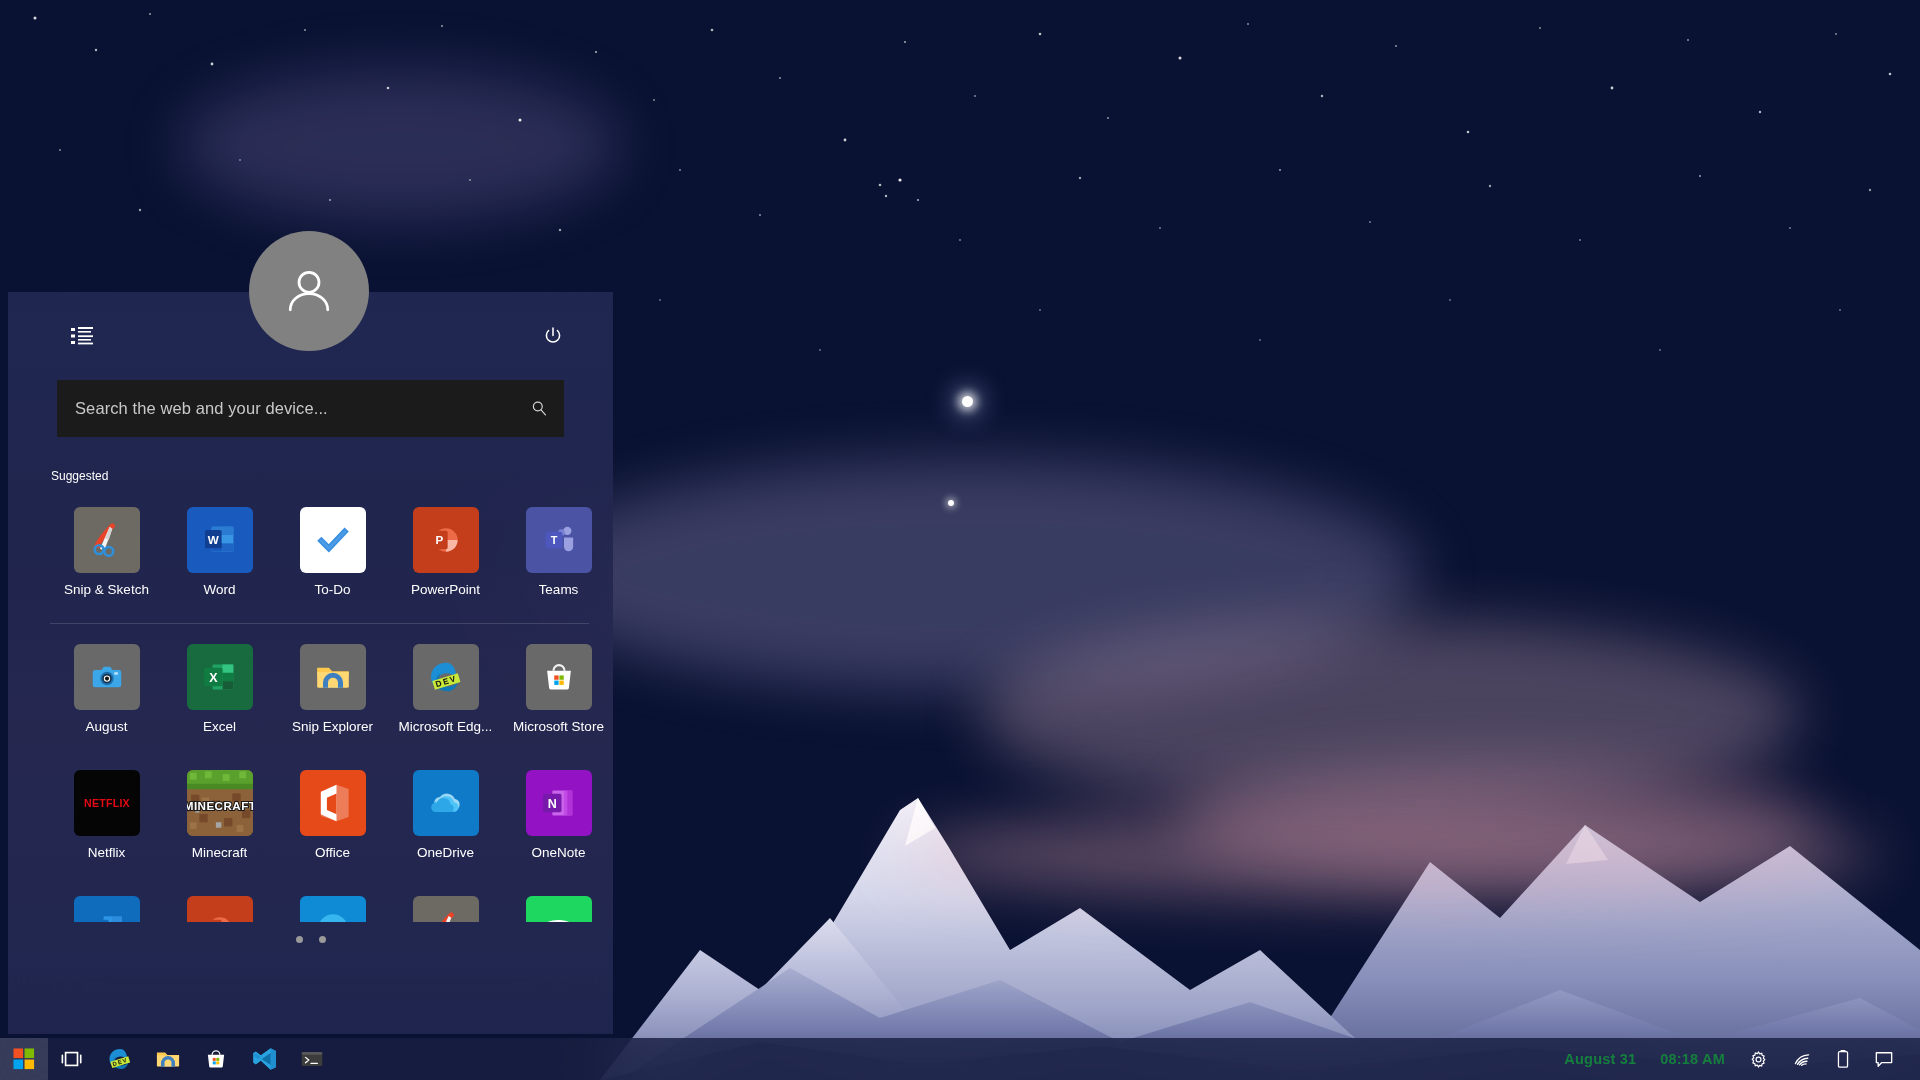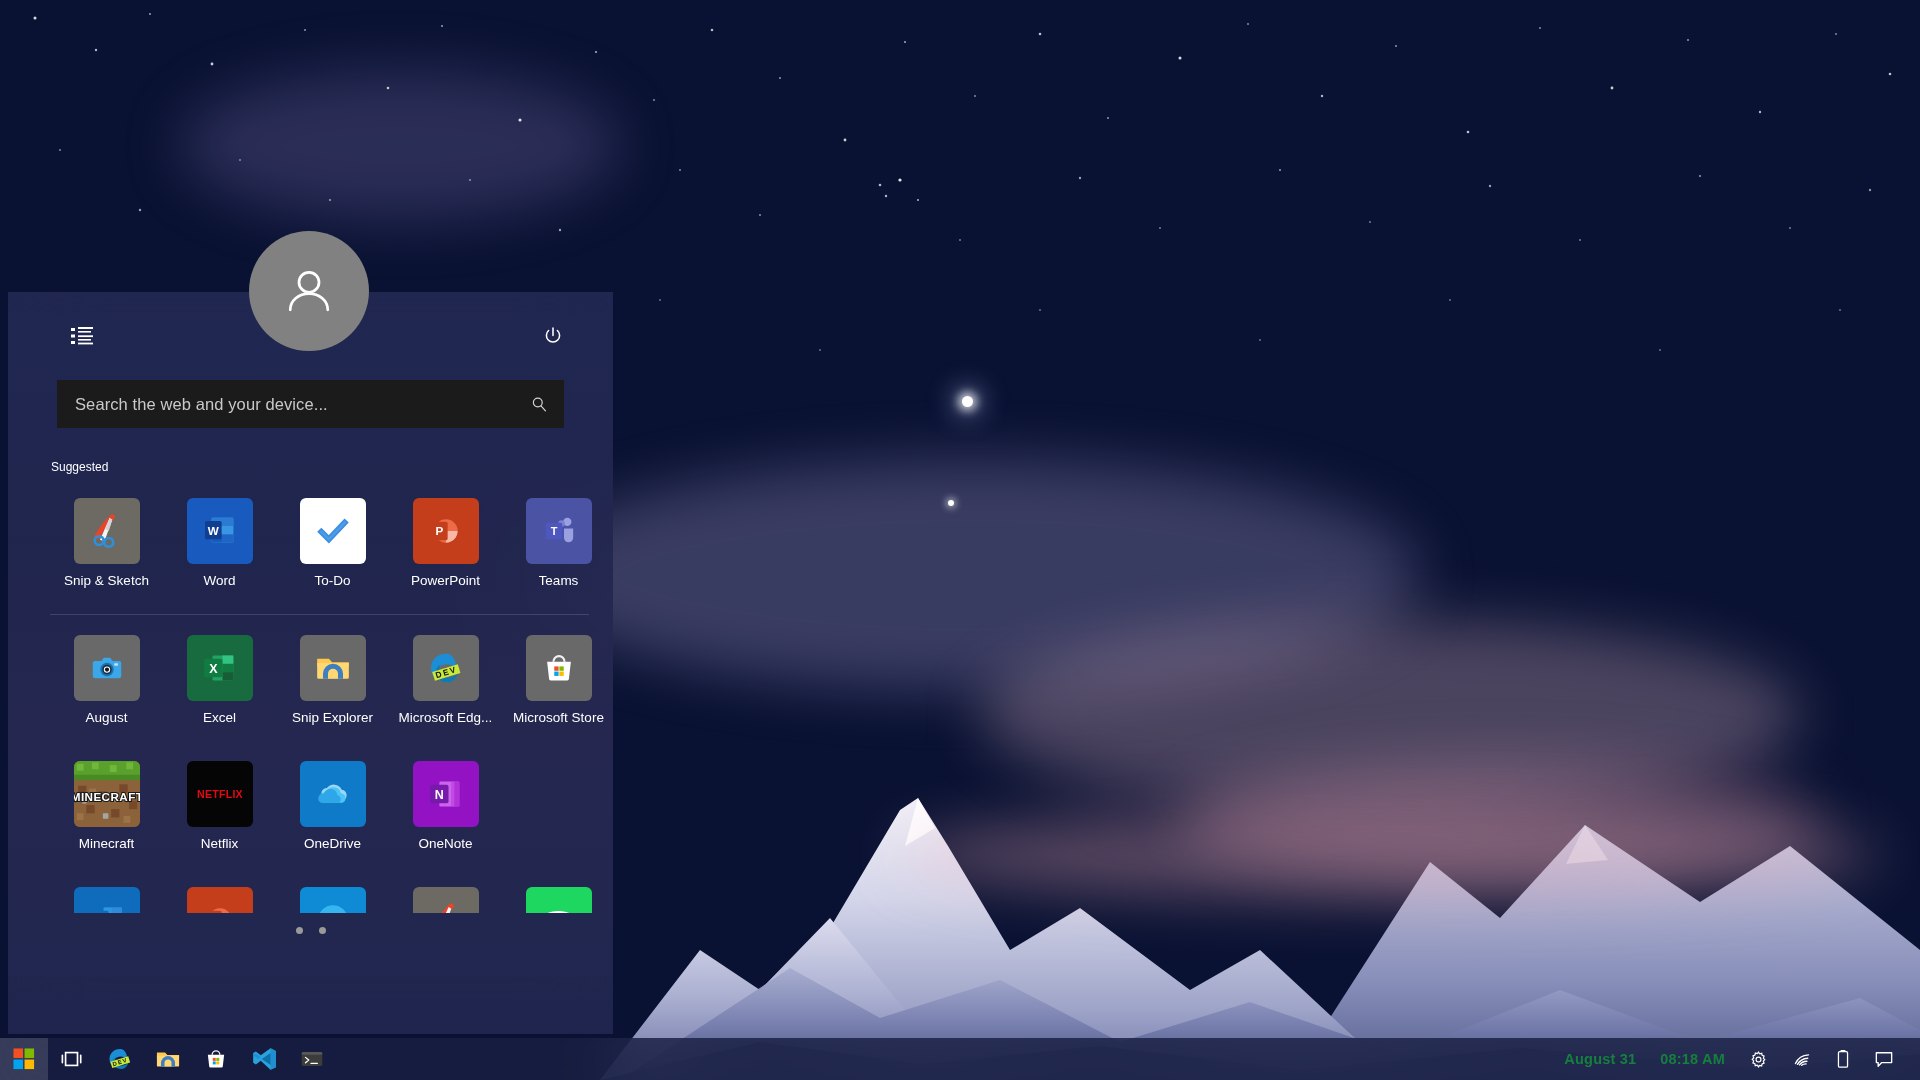--- a/index.html
+++ b/index.html
@@ -73,21 +73,21 @@
   }
   .icon-btn {
     width:40px; height:40px;
     display:flex; align-items:center; justify-content:center;
     color:#ffffff; cursor:pointer; border-radius:3px;
   }
 
   
   .sm-search-wrap { padding:0 49px; }
   .sm-search {
-    height:48px;
+    height:57px;
     background:#1b1b1b;
     display:flex; align-items:center; justify-content:space-between;
     padding:0 16px 0 18px;
     cursor:text;
   }
   .sm-search .ph {
     font-size:16.5px; color:#c9c9c9; letter-spacing:0.1px;
   }
   .sm-search .mag { color:#d4d4d4; display:flex; }
 
@@ -469,20 +469,29 @@
               <rect x="24.5" y="28.5" width="5.5" height="5.5" fill="#ffb900"></rect>
             </svg>
           </div>
           <div class="app-label">Microsoft Store</div>
         </div>
       </div>
 
       <div class="app-grid" style="padding-top:16px;">
 
         <div class="app-cell">
+          <div class="tile" style="background:#050505;">
+            <svg width="56" height="22" viewBox="0 0 100 26">
+              <text x="50" y="20" font-family="Liberation Sans, sans-serif" font-size="19" font-weight="bold" fill="#e50914" text-anchor="middle" letter-spacing="0.4">NETFLIX</text>
+            </svg>
+          </div>
+          <div class="app-label">Netflix</div>
+        </div>
+
+        <div class="app-cell">
           <div class="tile" style="background:#7a5c3c;">
             <svg width="66" height="66" viewBox="0 0 48 48">
               <rect width="48" height="48" fill="#8b6239"></rect>
               <rect y="0" width="48" height="13" fill="#5aa02c"></rect>
               <rect y="10" width="48" height="4" fill="#4a8a24"></rect>
               <g fill="#6fb83a">
                 <rect x="2" y="2" width="5" height="5"></rect>
                   <rect x="13" y="1" width="5" height="5"></rect>
                 <rect x="26" y="3" width="5" height="5"></rect>
                   <rect x="38" y="1" width="5" height="5"></rect>
@@ -505,28 +514,29 @@
                   <rect x="21" y="38" width="4" height="4"></rect>
                   <rect x="6" y="28" width="3" height="3"></rect>
                 </g>
               <text x="24" y="29" font-family="Liberation Sans, sans-serif" font-size="8.5" font-weight="bold" fill="#ffffff" text-anchor="middle" stroke="#1a1a1a" stroke-width="1.6" paint-order="stroke" letter-spacing="0.3">MINECRAFT</text>
             </svg>
           </div>
           <div class="app-label">Minecraft</div>
         </div>
 
         <div class="app-cell">
-          <div class="tile" style="background:#050505;">
-            <svg width="56" height="22" viewBox="0 0 100 26">
-              <text x="50" y="20" font-family="Liberation Sans, sans-serif" font-size="19" font-weight="bold" fill="#e50914" text-anchor="middle" letter-spacing="0.4">NETFLIX</text>
-            </svg>
-          </div>
-          <div class="app-label">Netflix</div>
-        </div>
-
+          <div class="tile" style="background:#e64a19;">
+            <svg width="36" height="40" viewBox="0 0 40 46">
+              <path d="M24 2 L38 7 v32 l-14 5 -18-6 V12 Z" fill="#ffffff" opacity=".28"></path>
+              <path d="M24 2 L6 10 v26 l18 8 V2 Z" fill="#ffffff"></path>
+              <path d="M24 12 L13 17 v14 l11 5 Z" fill="#e64a19"></path>
+            </svg>
+          </div>
+          <div class="app-label">Office</div>
+        </div>
 
         <div class="app-cell">
           <div class="tile" style="background:#0f7ac7;">
             <svg width="42" height="42" viewBox="0 0 48 48">
               <path d="M16 31 a7 7 0 0 1 1-13.8 A10 10 0 0 1 34 19 a6.6 6.6 0 0 1 0.6 12.9 Z" fill="#9ad7f5"></path>
               <path d="M12 34 a6.5 6.5 0 0 1 4-12 A9 9 0 0 1 33 23 a5.8 5.8 0 0 1 2 11 Z" fill="#4dc3f7"></path>
               <path d="M10 34 a5.6 5.6 0 0 1 3.6-10.4 A8 8 0 0 1 29 25 a5 5 0 0 1 1.6 9 Z" fill="#2ea7e8"></path>
             </svg>
           </div>
           <div class="app-label">OneDrive</div>

